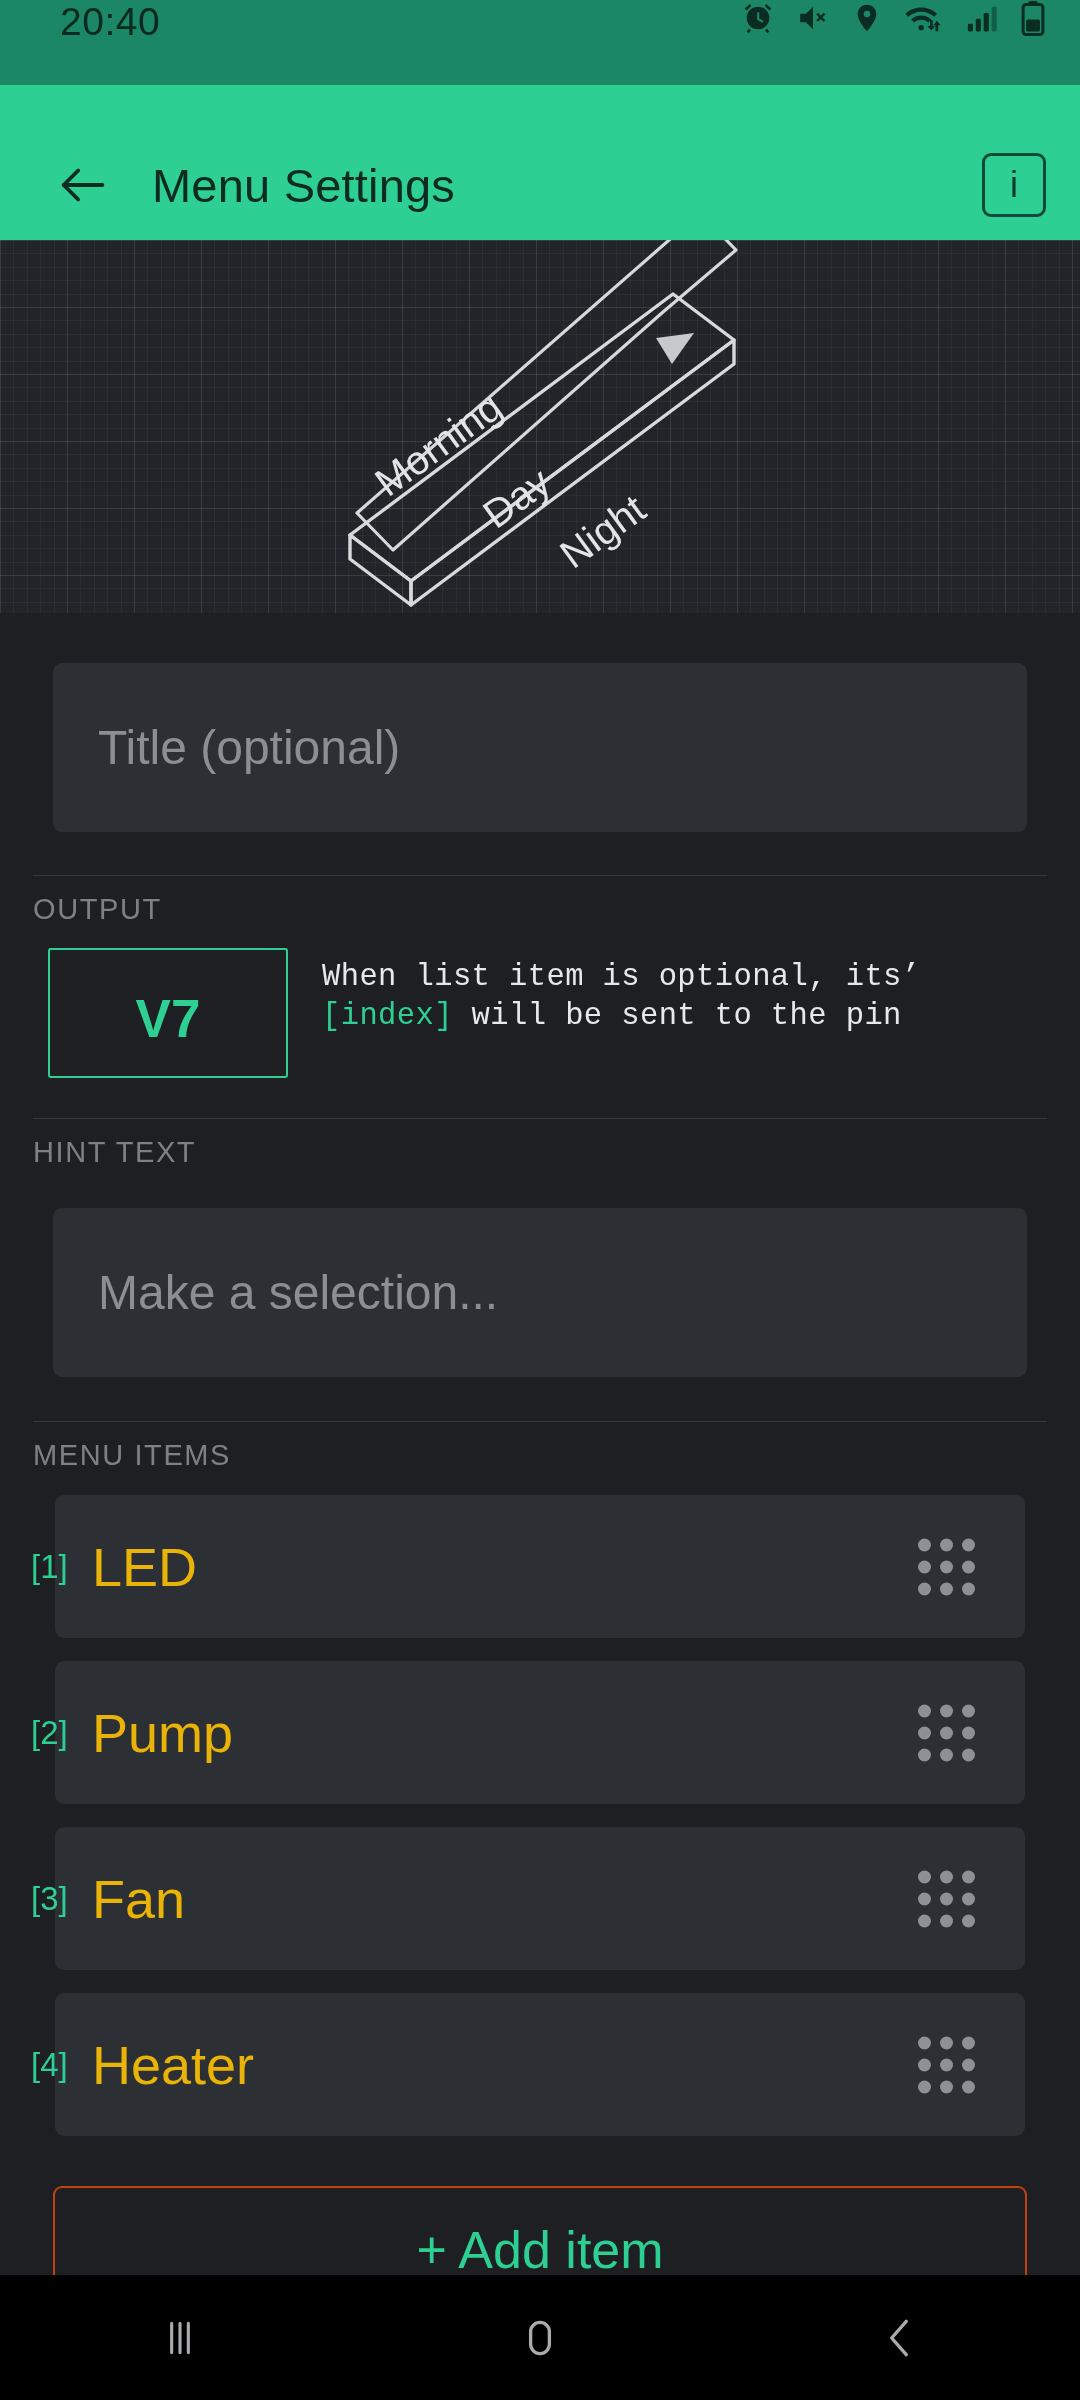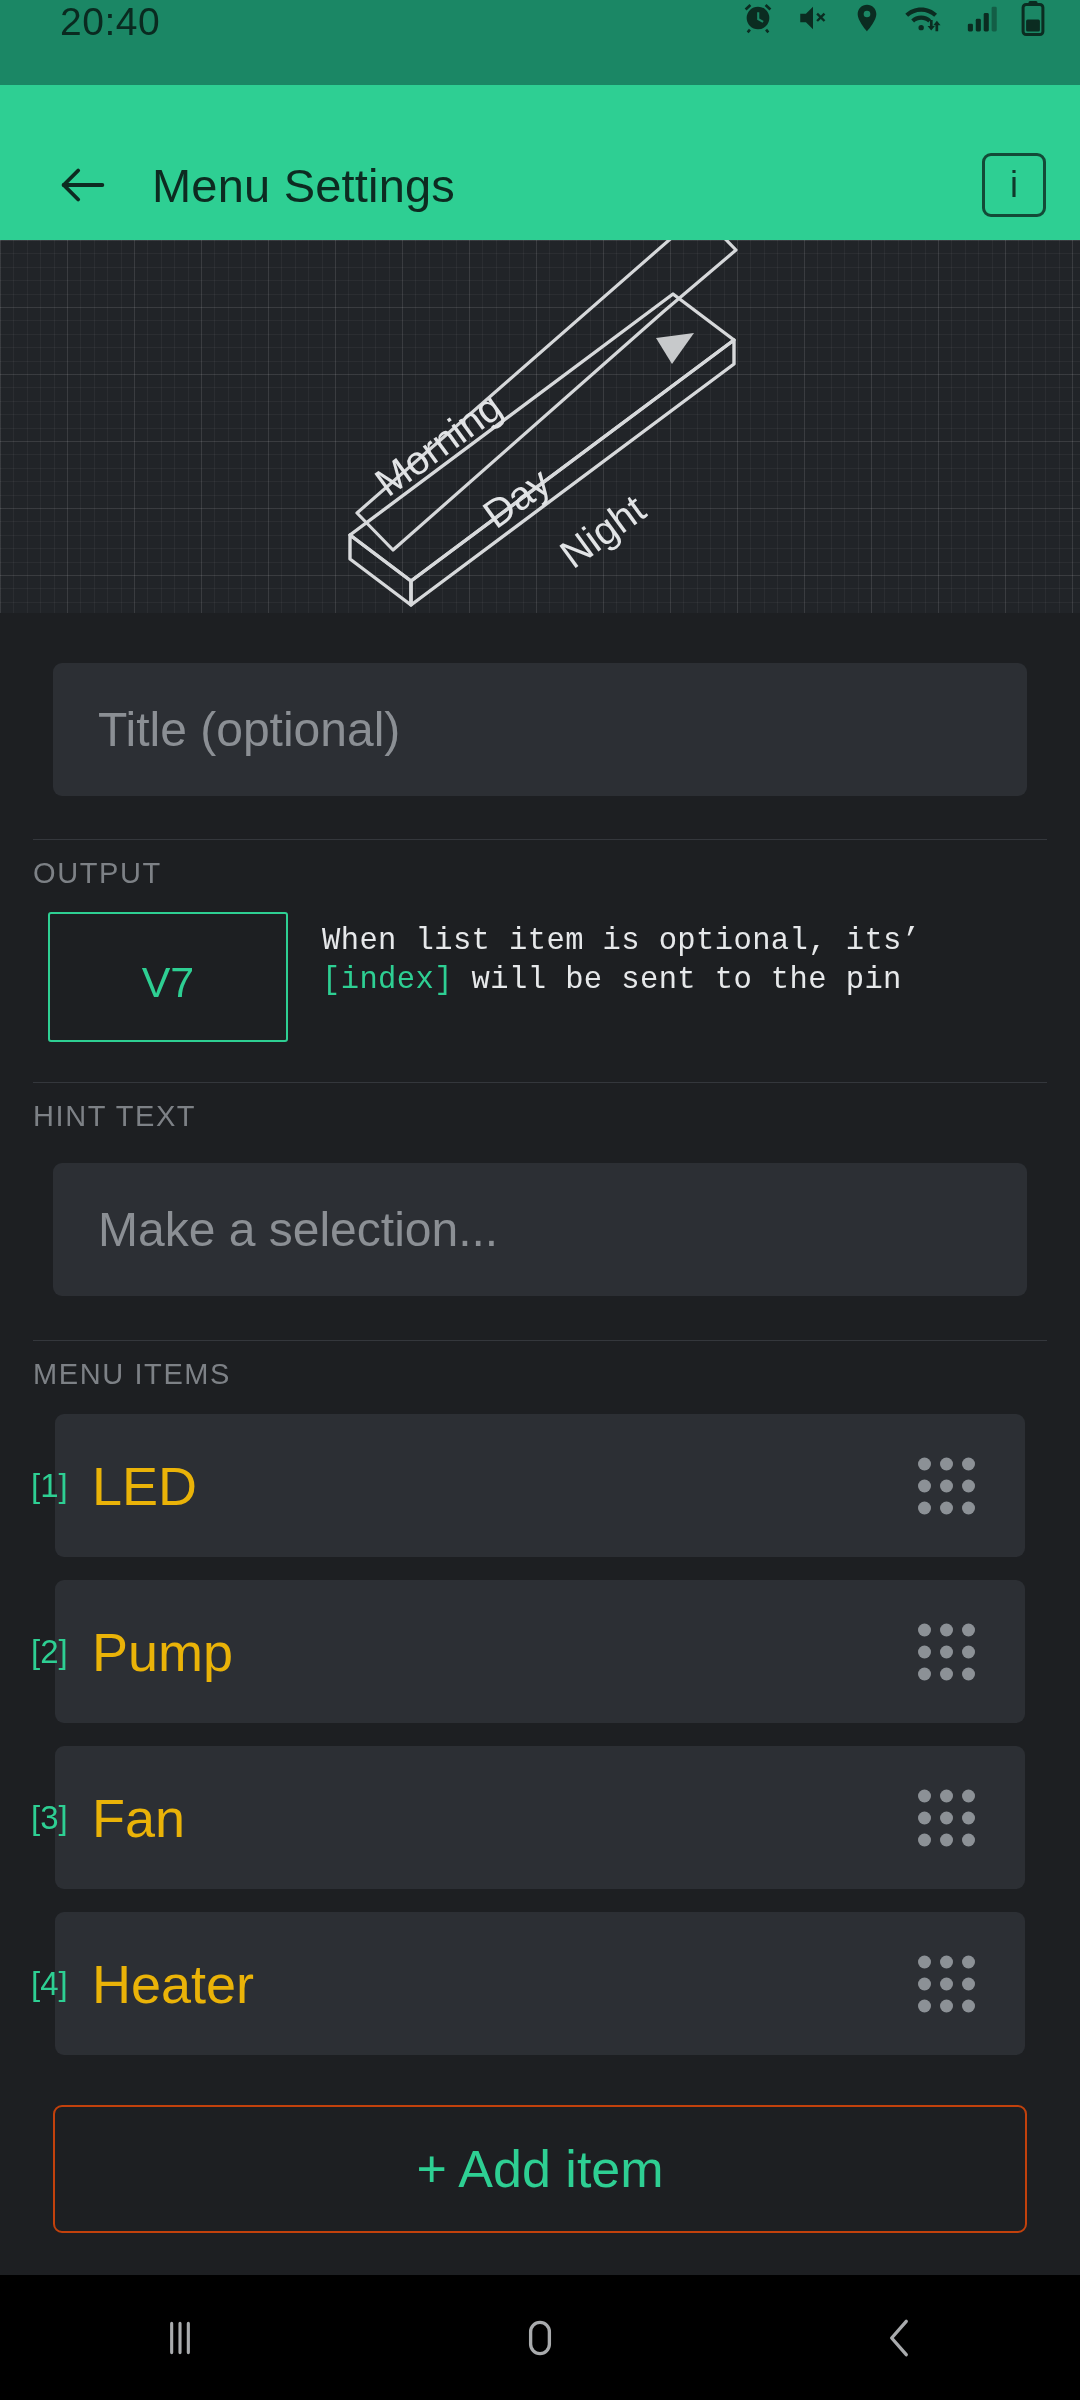--- a/index.html
+++ b/index.html
@@ -49,40 +49,40 @@
       repeating-linear-gradient(to bottom, rgba(255,255,255,.07) 0 1px, transparent 1px 67px),
       #212428;
     overflow:hidden;
   }
   .preview svg{ position:absolute; top:0; left:0; }
 
   
   .content{ position:absolute; top:613px; left:0; width:1080px; height:1662px; background:#1d1f22; }
 
   .field{
-    margin:50px 53px 0 53px; height:133px; background:#2c2f34; border-radius:9px;
+    margin:50px 53px 0 53px; height:169px; background:#2c2f34; border-radius:9px;
     display:flex; align-items:center; padding:0 45px;
   }
   .field-placeholder{ color:#8b8f94; font-size:48px; font-weight:300; }
 
   .section{ margin-top:43px; }
   .divider{ height:1px; background:#34373c; margin:0 33px; }
   .section-label{
     color:#7d8186; font-size:29px; letter-spacing:1.6px;
     padding:17px 0 0 33px; font-weight:400;
   }
 
   
   .output-row{ display:flex; align-items:flex-start; padding:22px 33px 0 48px; }
   .pin-box{
     width:240px; height:130px; border:2px solid #2ecf93; border-radius:3px;
     display:flex; align-items:center; justify-content:center; flex:0 0 auto;
     background:#1d1f22;
   }
-  .pin-label{ color:#2ecf93; font-size:43px; font-weight:400;margin-top:11px; }
+  .pin-label{ color:#2ecf93; font-size:53px; font-weight:700;margin-top:11px; }
   .output-desc{
     margin-left:34px; color:#e6e8ea; font-size:30.5px; line-height:39px;
     font-family:"Liberation Mono", monospace; padding-top:10px; letter-spacing:.4px;
   }
   .tok-index{ color:#2ecf93; }
 
   
   .menu-list{ margin-top:14px; }
   .menu-row{ position:relative; height:143px; margin-top:23px; }
   .menu-card{
@@ -225,21 +225,21 @@
         </div>
         <div class="output-desc">
           <span>When list item is optional, its’ </span><span class="tok-index">[index]</span><span> will be sent to the pin</span>
         </div>
       </div>
     </div>
 
     <div class="section" style="margin-top:40px;">
       <div class="divider"></div>
       <div class="section-label">HINT TEXT</div>
-      <div class="field" style="margin-top:30px;">
+      <div class="field" style="margin-top:39px;">
         <span class="field-placeholder">Make a selection...</span>
       </div>
     </div>
 
     <div class="section" style="margin-top:44px;">
       <div class="divider"></div>
       <div class="section-label">MENU ITEMS</div>
 
       <div class="menu-list">
 

